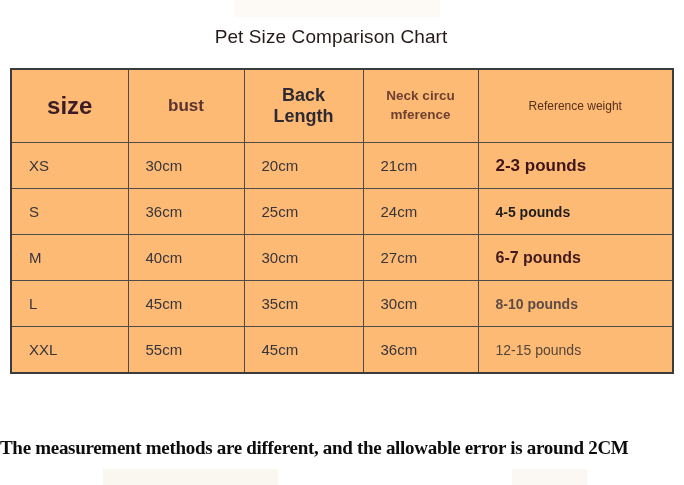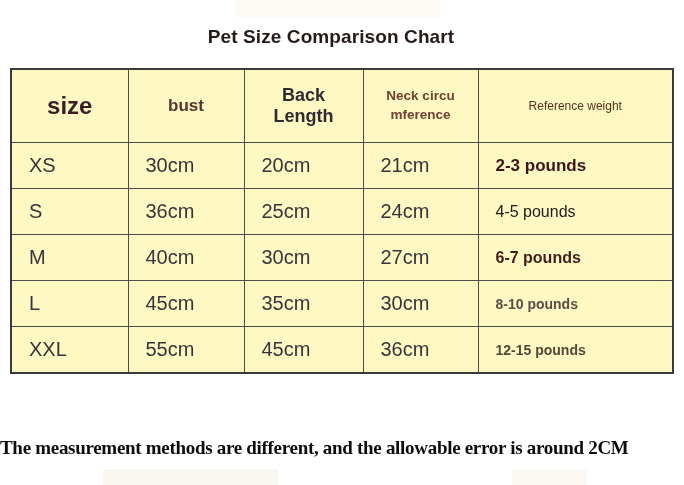--- a/index.html
+++ b/index.html
@@ -14,58 +14,58 @@
   .artifact { position: absolute; }
   .artifact-top    { left: 235px; top: 0;     width: 205px; height: 17px; background: #fdf9f4; }
   .artifact-bot-1  { left: 103px; top: 469px; width: 175px; height: 16px; background: #faf6f0; }
   .artifact-bot-2  { left: 512px; top: 469px; width: 75px;  height: 16px; background: #fbf8f3; }
 
   .page-title {
     position: absolute;
     top: 26px; left: 0; width: 662px;
     text-align: center;
     font-size: 19px;
-    font-weight: 700;
+    font-weight: 400;
     color: #251b18;
     letter-spacing: 0.1px;
   }
 
   table.size-table {
     position: absolute;
     left: 10px; top: 68px;
     border-collapse: collapse;
     table-layout: fixed;
     width: 662px;
     background: #ffffff;
     border: 2px solid #3b3b3b;
   }
   table.size-table th, table.size-table td {
     border: 1.5px solid #4c4c4c;
     vertical-align: middle;
-    background: #fef9c3;
+    background: #fdba74;
     overflow: hidden;
   }
   table.size-table th { height: 72px; text-align: center; padding: 0 8px; }
   table.size-table td { height: 45px; text-align: left; padding: 0 0 0 17px; }
 
   th.h-size  { font-size: 24px; font-weight: 700; color: #3b1c27; }
   th.h-bust  { font-size: 17px; font-weight: 700; color: #5a3430; }
   th.h-back  { font-size: 18px; font-weight: 700; color: #2e2a31; padding: 0 2px; }
   th.h-neck  { font-size: 13.5px; font-weight: 700; color: #6e4130; line-height: 1.4; padding: 0 12px; margin-left: 30px; }
   th.h-ref   { font-size: 12px; font-weight: 400; color: #54301d; }
 
-  td.c-size, td.c-data { font-size: 20px; font-weight: 400; color: #37353c; }
+  td.c-size, td.c-data { font-size: 15px; font-weight: 400; color: #37353c; }
 
   td.c-weight { padding-left: 20px; }
   .w-xs  { font-size: 17px;   font-weight: 700; color: #3f141b; }
-  .w-s   { font-size: 16px;   font-weight: 400; color: #1f1c1c; }
+  .w-s   { font-size: 14px;   font-weight: 700; color: #1f1c1c; }
   .w-m   { font-size: 16px;   font-weight: 700; color: #431b1e; }
   .w-l   { font-size: 14px;   font-weight: 700; color: #5c4c45; padding-left: 21px; margin-top: 37px; }
   .w-xl  { font-size: 14px;   font-weight: 700; color: #3e4152; padding-left: 27px; }
-  .w-xxl { font-size: 14px;   font-weight: 700; color: #564639; padding-left: 25px; }
+  .w-xxl { font-size: 14px;   font-weight: 400; color: #564639; padding-left: 25px; }
 
   .note {
     position: absolute;
     top: 437px; left: 0; width: 584px;
     text-align: center;
     font-family: "Liberation Serif", serif;
     font-size: 19px;
     font-weight: 700;
     color: #0d0d0d;
     letter-spacing: -0.3px;

